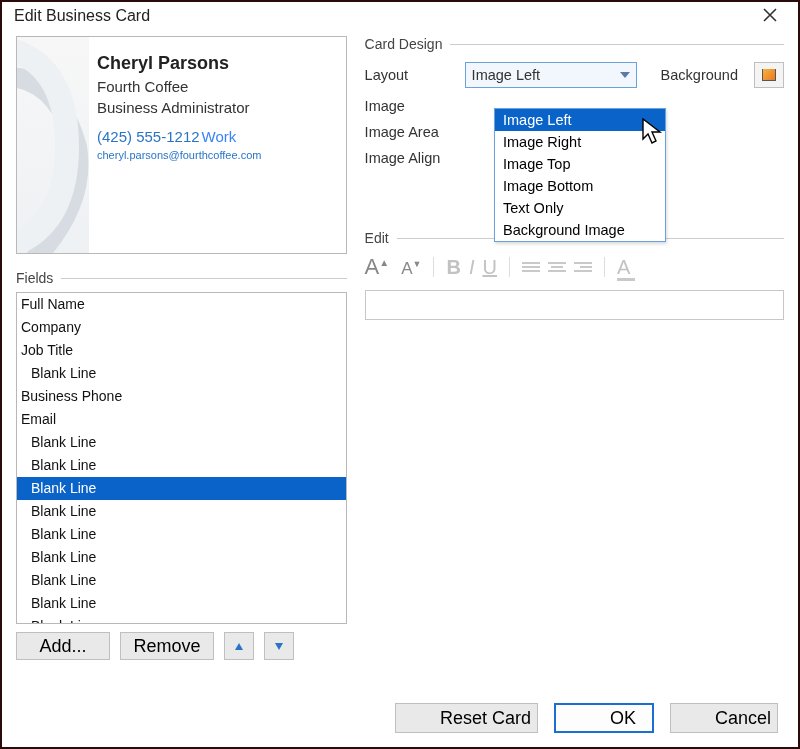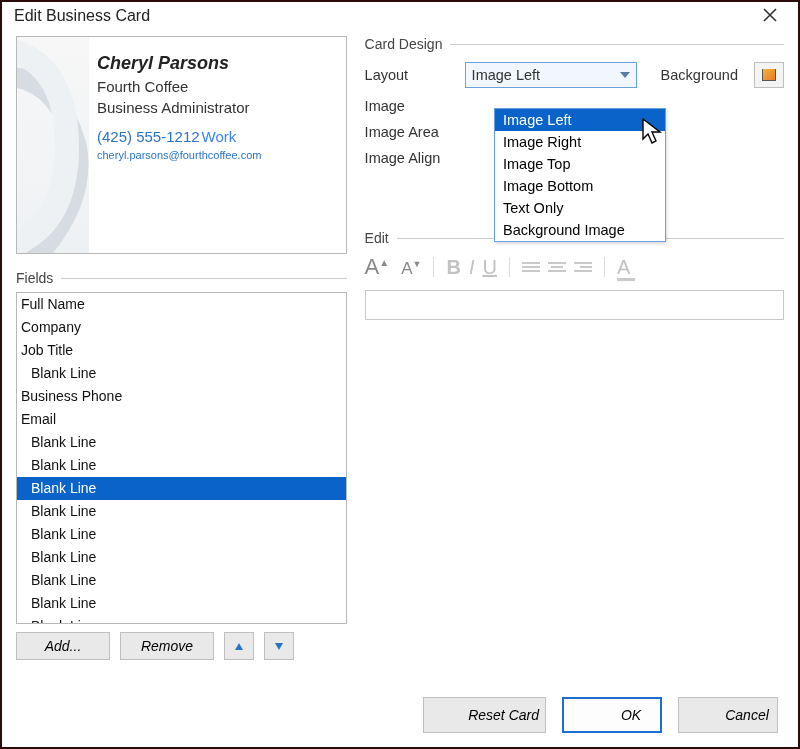--- a/index.html
+++ b/index.html
@@ -26,41 +26,41 @@
   .card-preview {
     border: 1px solid #b8b8b8; height: 218px; background: #fff; position: relative;
     overflow: hidden;
   }
   .card-bg-shape {
     position: absolute; left: 0; top: 0; width: 72px; height: 218px;
     background: linear-gradient(180deg,#f7f7f7 0%,#eef1f4 100%);
   }
   .card-bg-shape svg { position:absolute; inset:0; }
   .card-body { position: absolute; left: 80px; top: 16px; right: 12px; }
-  .card-name { font-size: 18px; font-weight: bold; color: #222; font-style: italic; }
+  .card-name { font-size: 18px; font-weight: bold; color: #222; }
   .card-line { font-size: 15px; color: #333; margin-top: 4px; }
   .card-link { font-size: 15px; color: #2a74c7; margin-top: 12px; }
   .card-link2 { font-size: 11px; color: #2a74c7; margin-top: 4px; }
   .card-phone-label { color: #3b82f6; margin-left: 2px; }
 
   
   .group { margin-top: 16px; display:flex; flex-direction:column; flex:1; }
   .group-label-row { display:flex; align-items:center; font-size:14px; color:#444; gap:8px; }
   .group-hr { flex:1; border-top:1px solid #ccc; height:0; }
   .fields-list {
     border:1px solid #b8b8b8; background:#fff; margin-top:6px; height:332px; overflow:hidden;
     font-size:14px; color:#111;
   }
   .field-item { padding:1px 4px; line-height:21px; cursor:default; }
   .field-item.indent { padding-left:14px; }
   .field-item.selected { background:#0a63c9; color:#fff; }
   .fields-buttons { display:flex; gap:10px; margin-top:8px; }
   .btn {
     background:#e9e9e9; border:1px solid #bfbfbf; height:28px; min-width:94px;
-    font-size:14px; cursor:pointer; display:flex; align-items:center; justify-content:center;font-style:italic;
+    font-size:18px; cursor:pointer; display:flex; align-items:center; justify-content:center;
   }
   .btn.small { min-width:30px; width:30px; }
   .arrow-up, .arrow-down { display:inline-block; width:0; height:0; }
   .arrow-up { border-left:4px solid transparent; border-right:4px solid transparent; border-bottom:7px solid #2a74c7; }
   .arrow-down { border-left:4px solid transparent; border-right:4px solid transparent; border-top:7px solid #2a74c7; }
 
   
   .design-row { display:flex; align-items:center; gap:10px; margin-top:10px; font-size:14.5px; color:#333; }
   .design-label { width:90px; }
   .select {
@@ -107,21 +107,21 @@
   .font-color { position:relative; }
   .font-color .bar{ position:absolute; left:0; bottom:-2px; width:18px; height:3px; background:#c9c9c9;}
   .edit-input {
     width:100%; height:30px; border:1px solid #c7c7c7; margin-top:10px; background:#fff;
   }
 
   
   .footer {
     display:flex; justify-content:flex-end; gap:16px; padding:14px 20px;
   }
-  .footer .btn { min-width:100px; height:36px;padding-left:44px; }
+  .footer .btn { min-width:100px; height:30px;padding-left:44px; }
   .footer .btn.primary { border:2px solid #1a6fd0; background:#fdfdfd; }
 
   
   .design-rows { display:flex; flex-direction:column; }
 </style>
 </head>
 <body>
 
 <div class="dialog">
 

